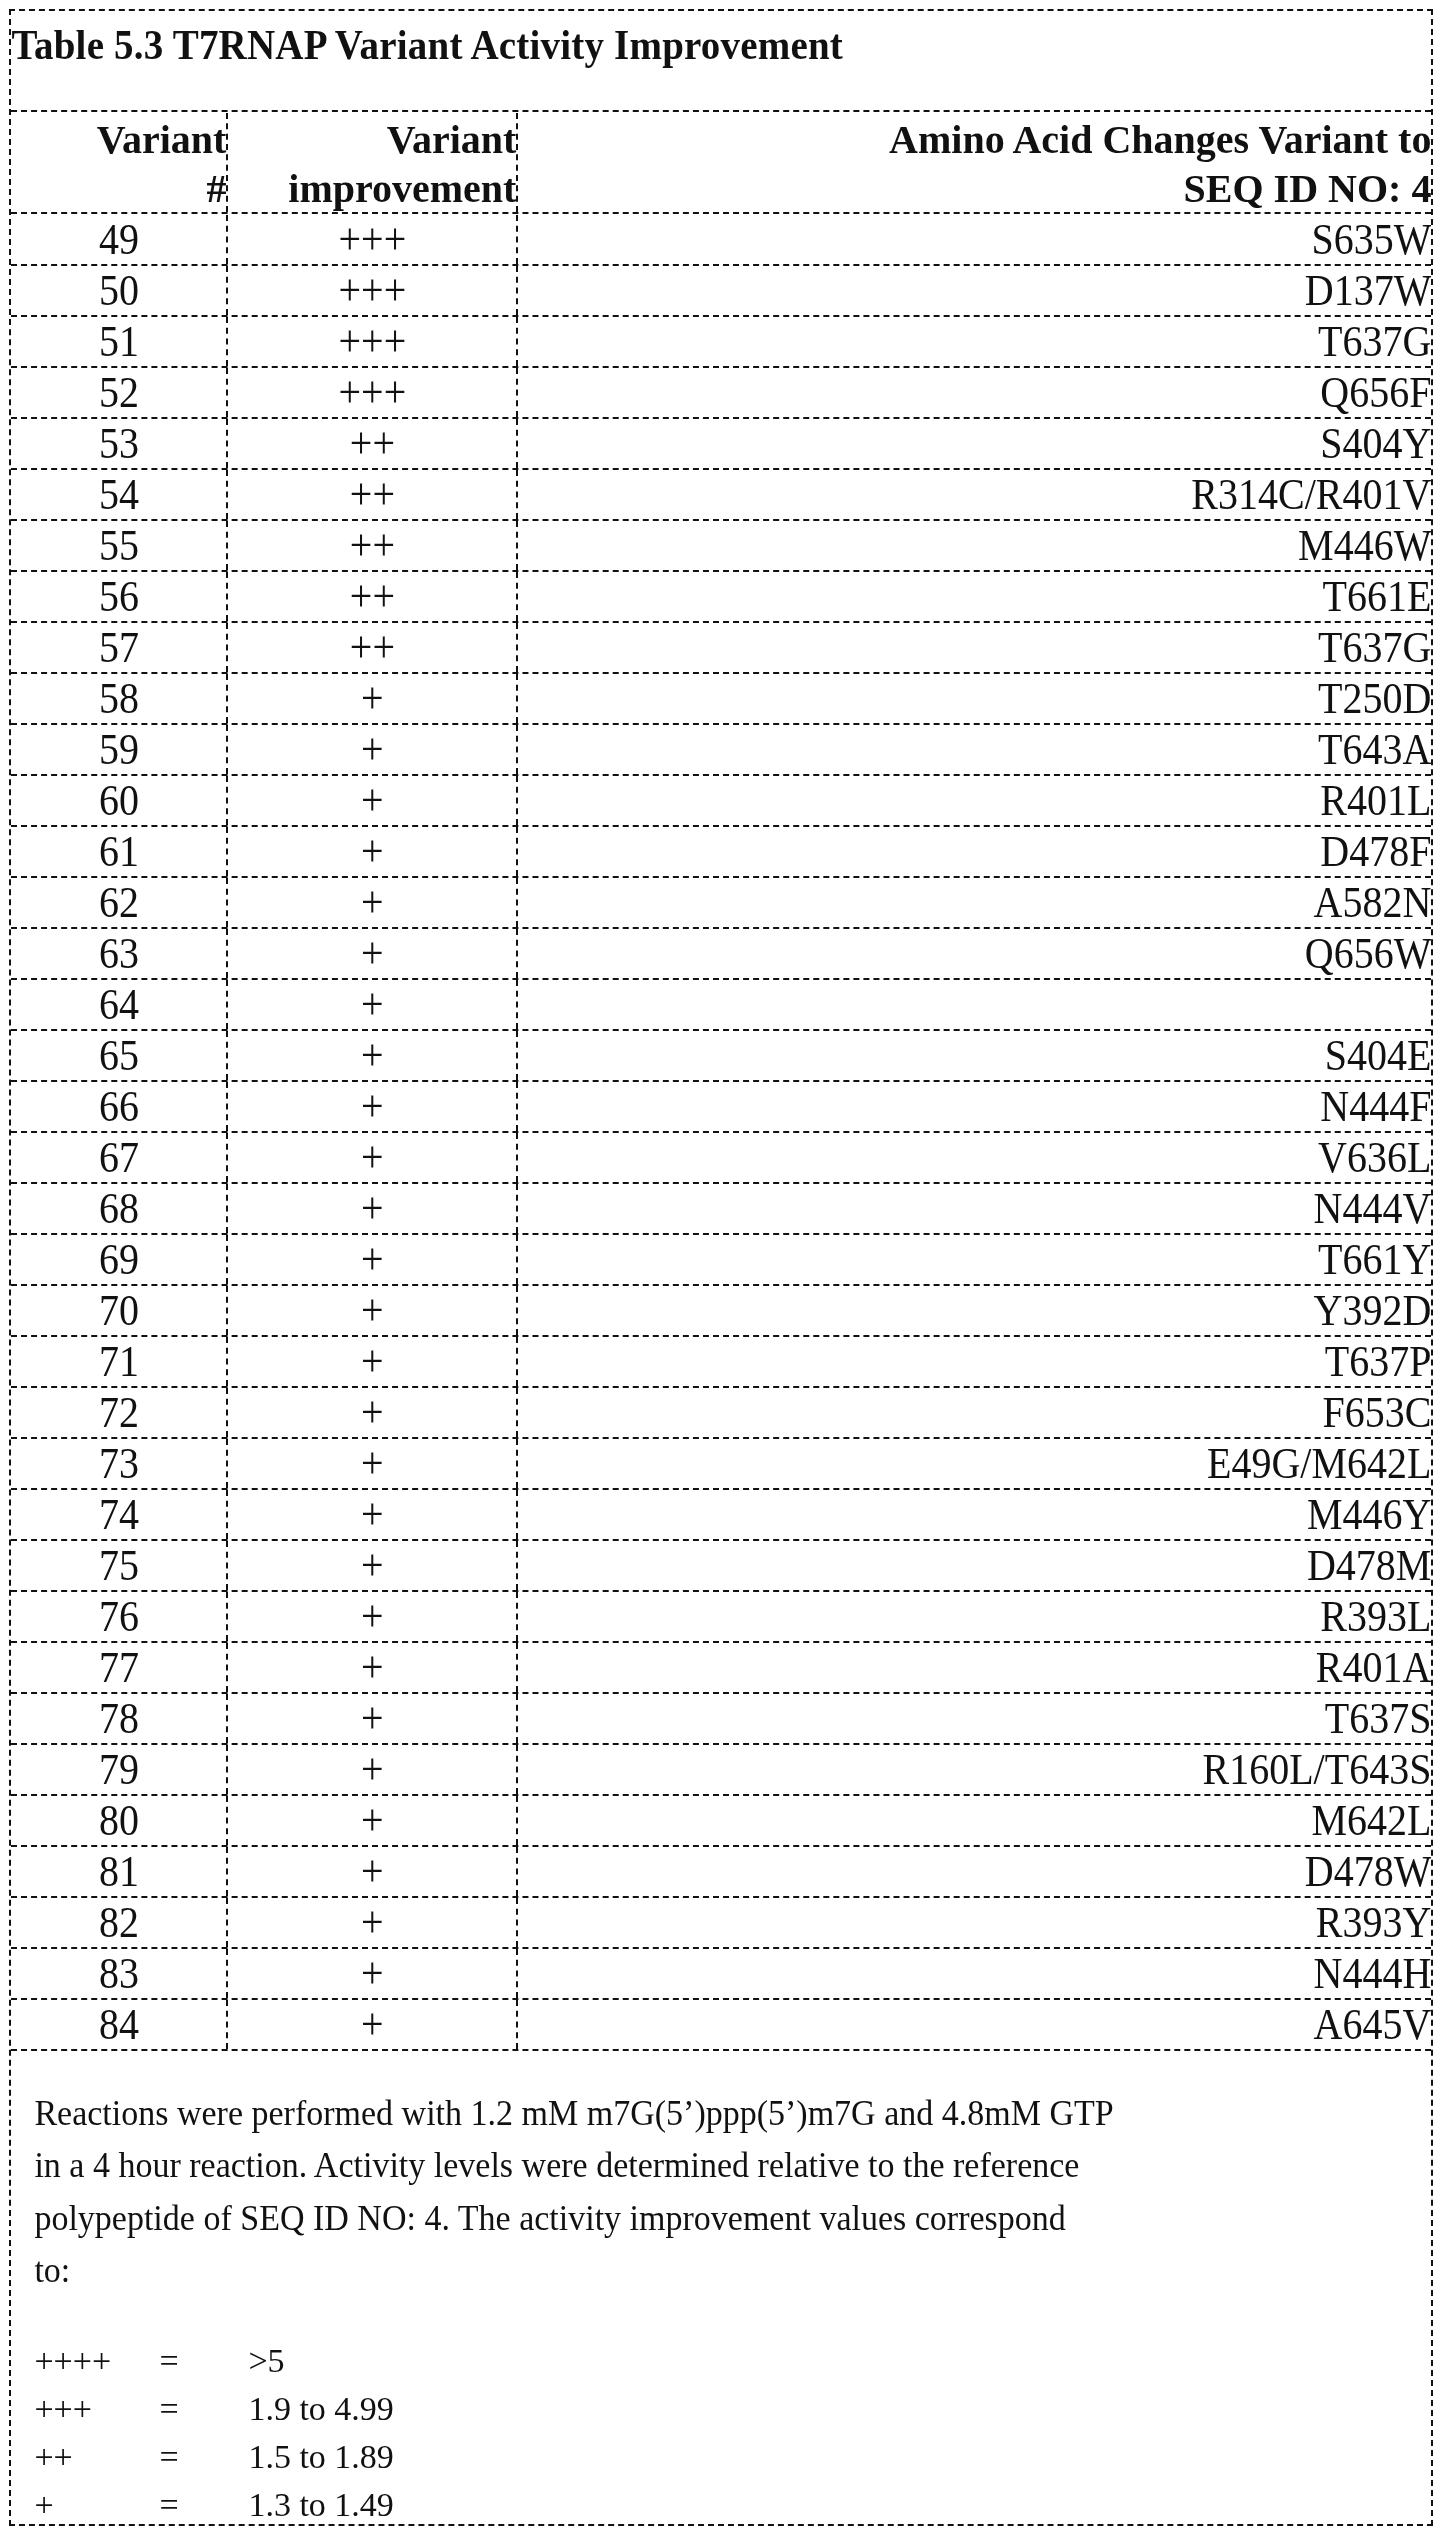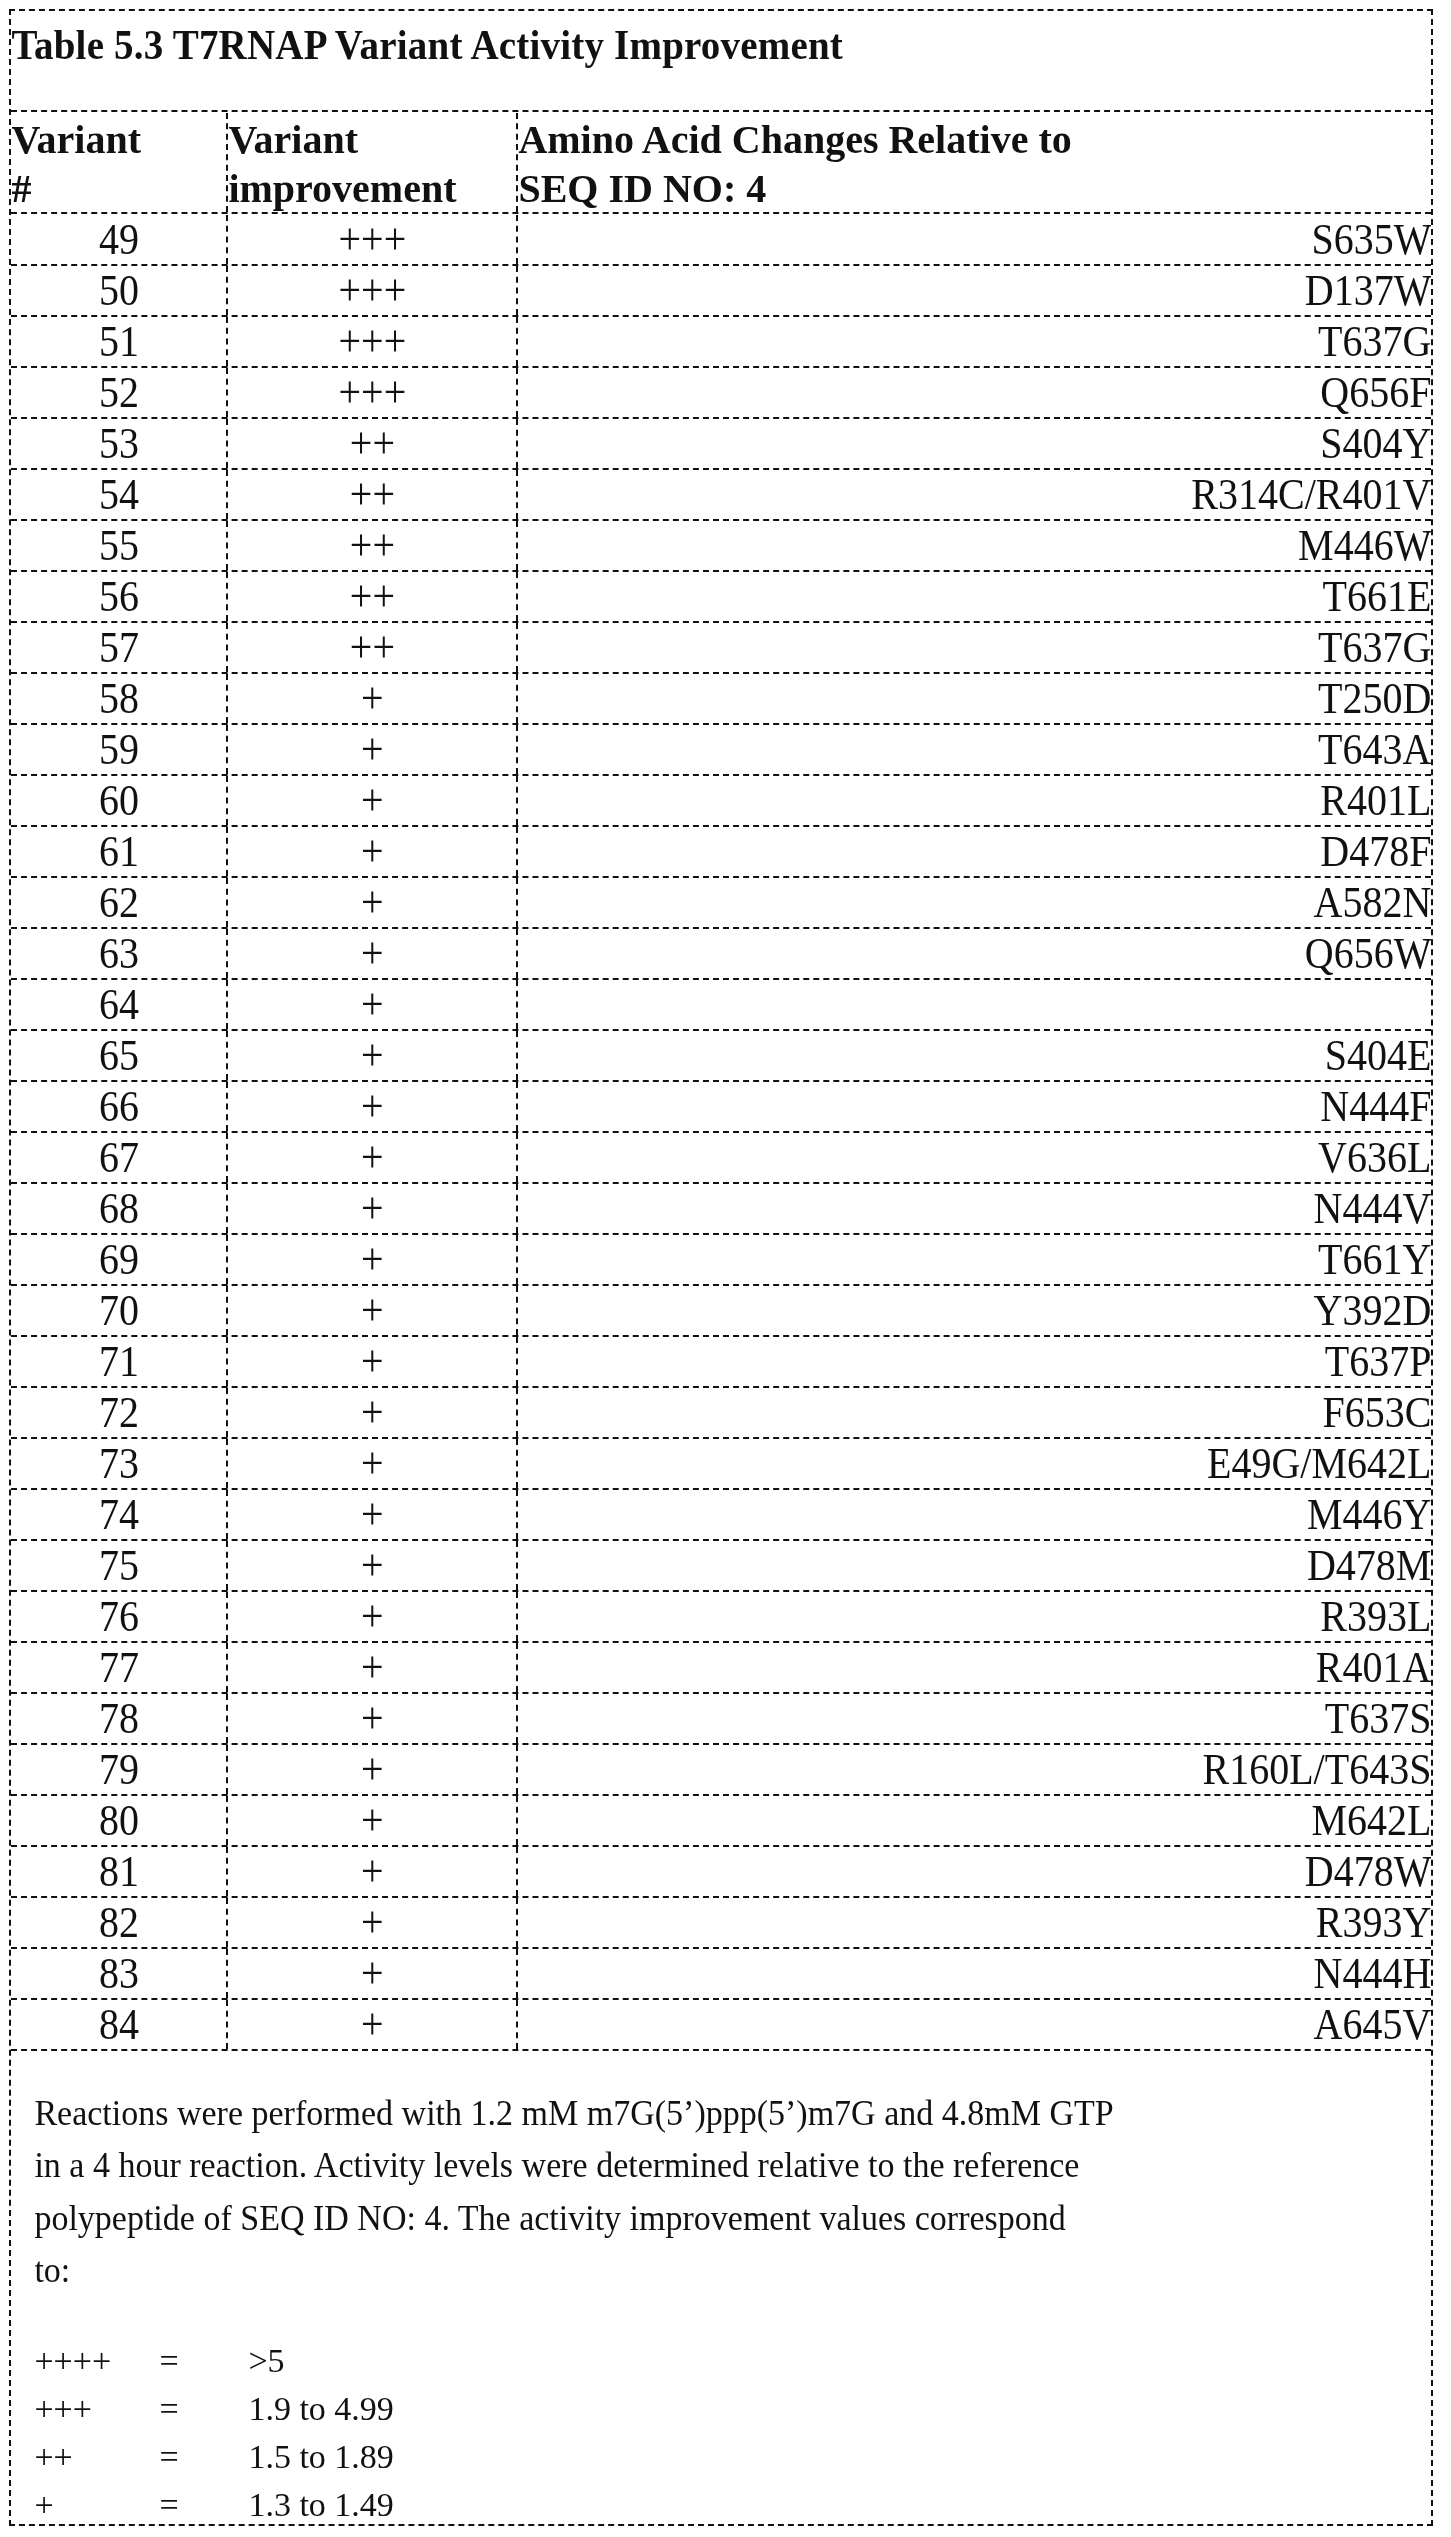--- a/index.html
+++ b/index.html
@@ -45,21 +45,21 @@
     position: absolute;
     left: 0; top: 102px;
     width: 1420px;
     height: 99px;
     border-bottom: 2.8px dashed #111;
     display: flex;
   }
   .hcell {
     box-sizing: border-box;
     height: 99px;
-    text-align: left;
+    text-align: right;
     font-weight: bold;
     font-size: 40px;
     line-height: 49px;
     padding-top: 1.9px;
   }
   .col-1 { width: 217px; border-right: 2.8px dashed #111; }
   .col-2 { width: 290px; border-right: 2.8px dashed #111; }
   .col-3 { width: 913px; }
   .hcell span { display: block; }
 
@@ -130,21 +130,21 @@
   <div class="header-row">
     <div class="hcell col-1">
       <span>Variant</span>
       <span>#</span>
     </div>
     <div class="hcell col-2">
       <span>Variant</span>
       <span>improvement</span>
     </div>
     <div class="hcell col-3">
-      <span>Amino Acid Changes Relative to</span>
+      <span>Amino Acid Changes Variant to</span>
       <span>SEQ ID NO: 4</span>
     </div>
   </div>
 
   <div class="rows" id="rows">
       <div class="data-row">
         <div class="dcell col-1"><span class="txt">49</span></div>
         <div class="dcell col-2"><span class="txt">+++</span></div>
         <div class="dcell col-3"><span class="txt">S635W</span></div>
       </div>

